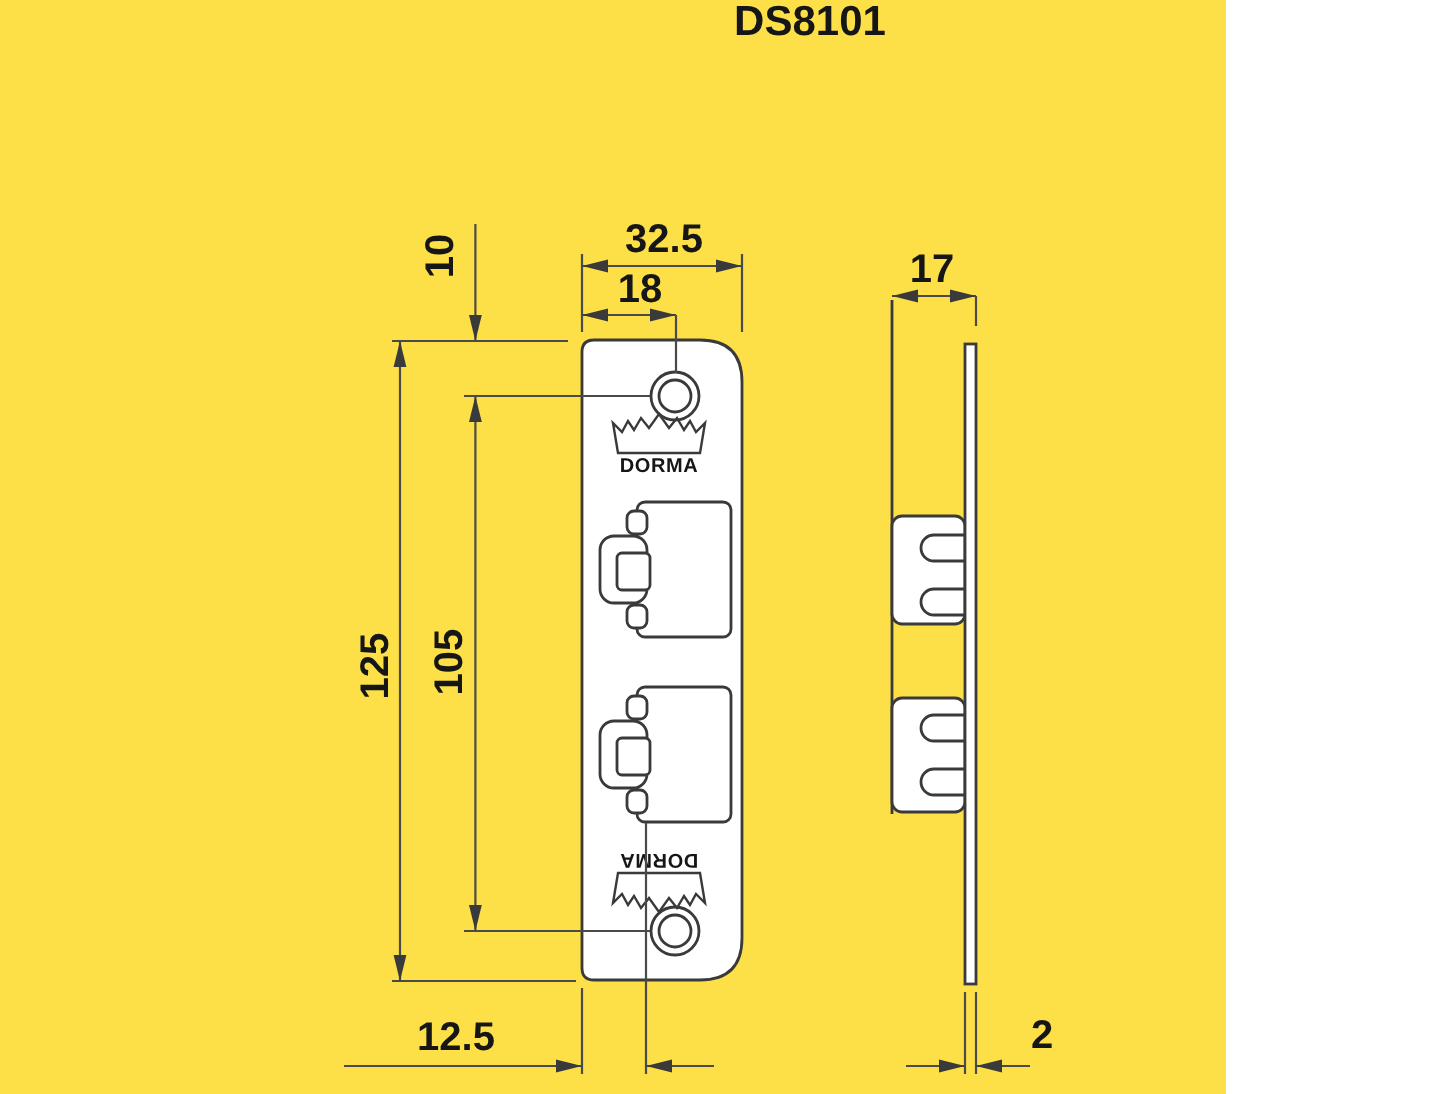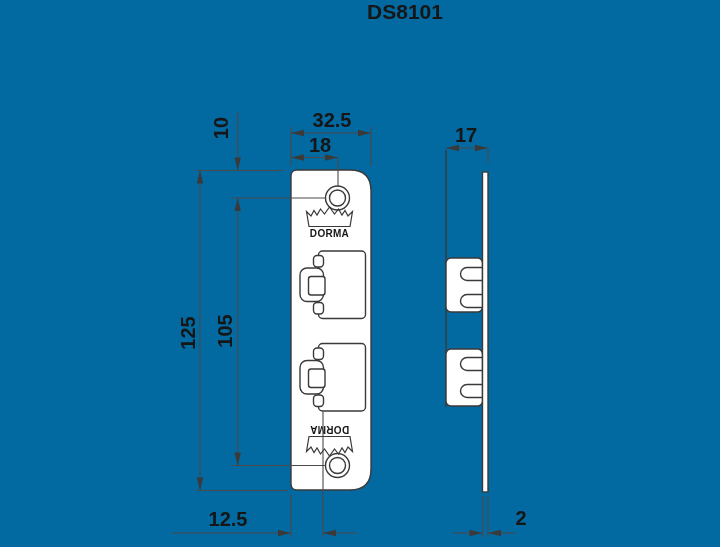--- a/index.html
+++ b/index.html
@@ -1,16 +1,16 @@
 <!DOCTYPE html>
 <html><head>
 <meta charset="utf-8">
 <style>
   html,body { margin:0; padding:0; background:#ffffff; }
-  .canvas { position:relative; width:720px; height:547px; background:#0369a1; overflow:hidden; }
+  .canvas { position:relative; width:613px; height:547px; background:#fde047; overflow:hidden; }
   svg text {
     font-family:"Liberation Sans", sans-serif;
     font-weight:bold;
     fill:#161616;
   }
   .title-text { font-size:21px; }
   .dim-text   { font-size:20px; }
   .logo-text  { font-size:10px; letter-spacing:0.3px; }
   .obj  { stroke:#3a3a3a; stroke-width:1.4; fill:#ffffff; }
   .objn { stroke:#3a3a3a; stroke-width:1.4; fill:none; }

